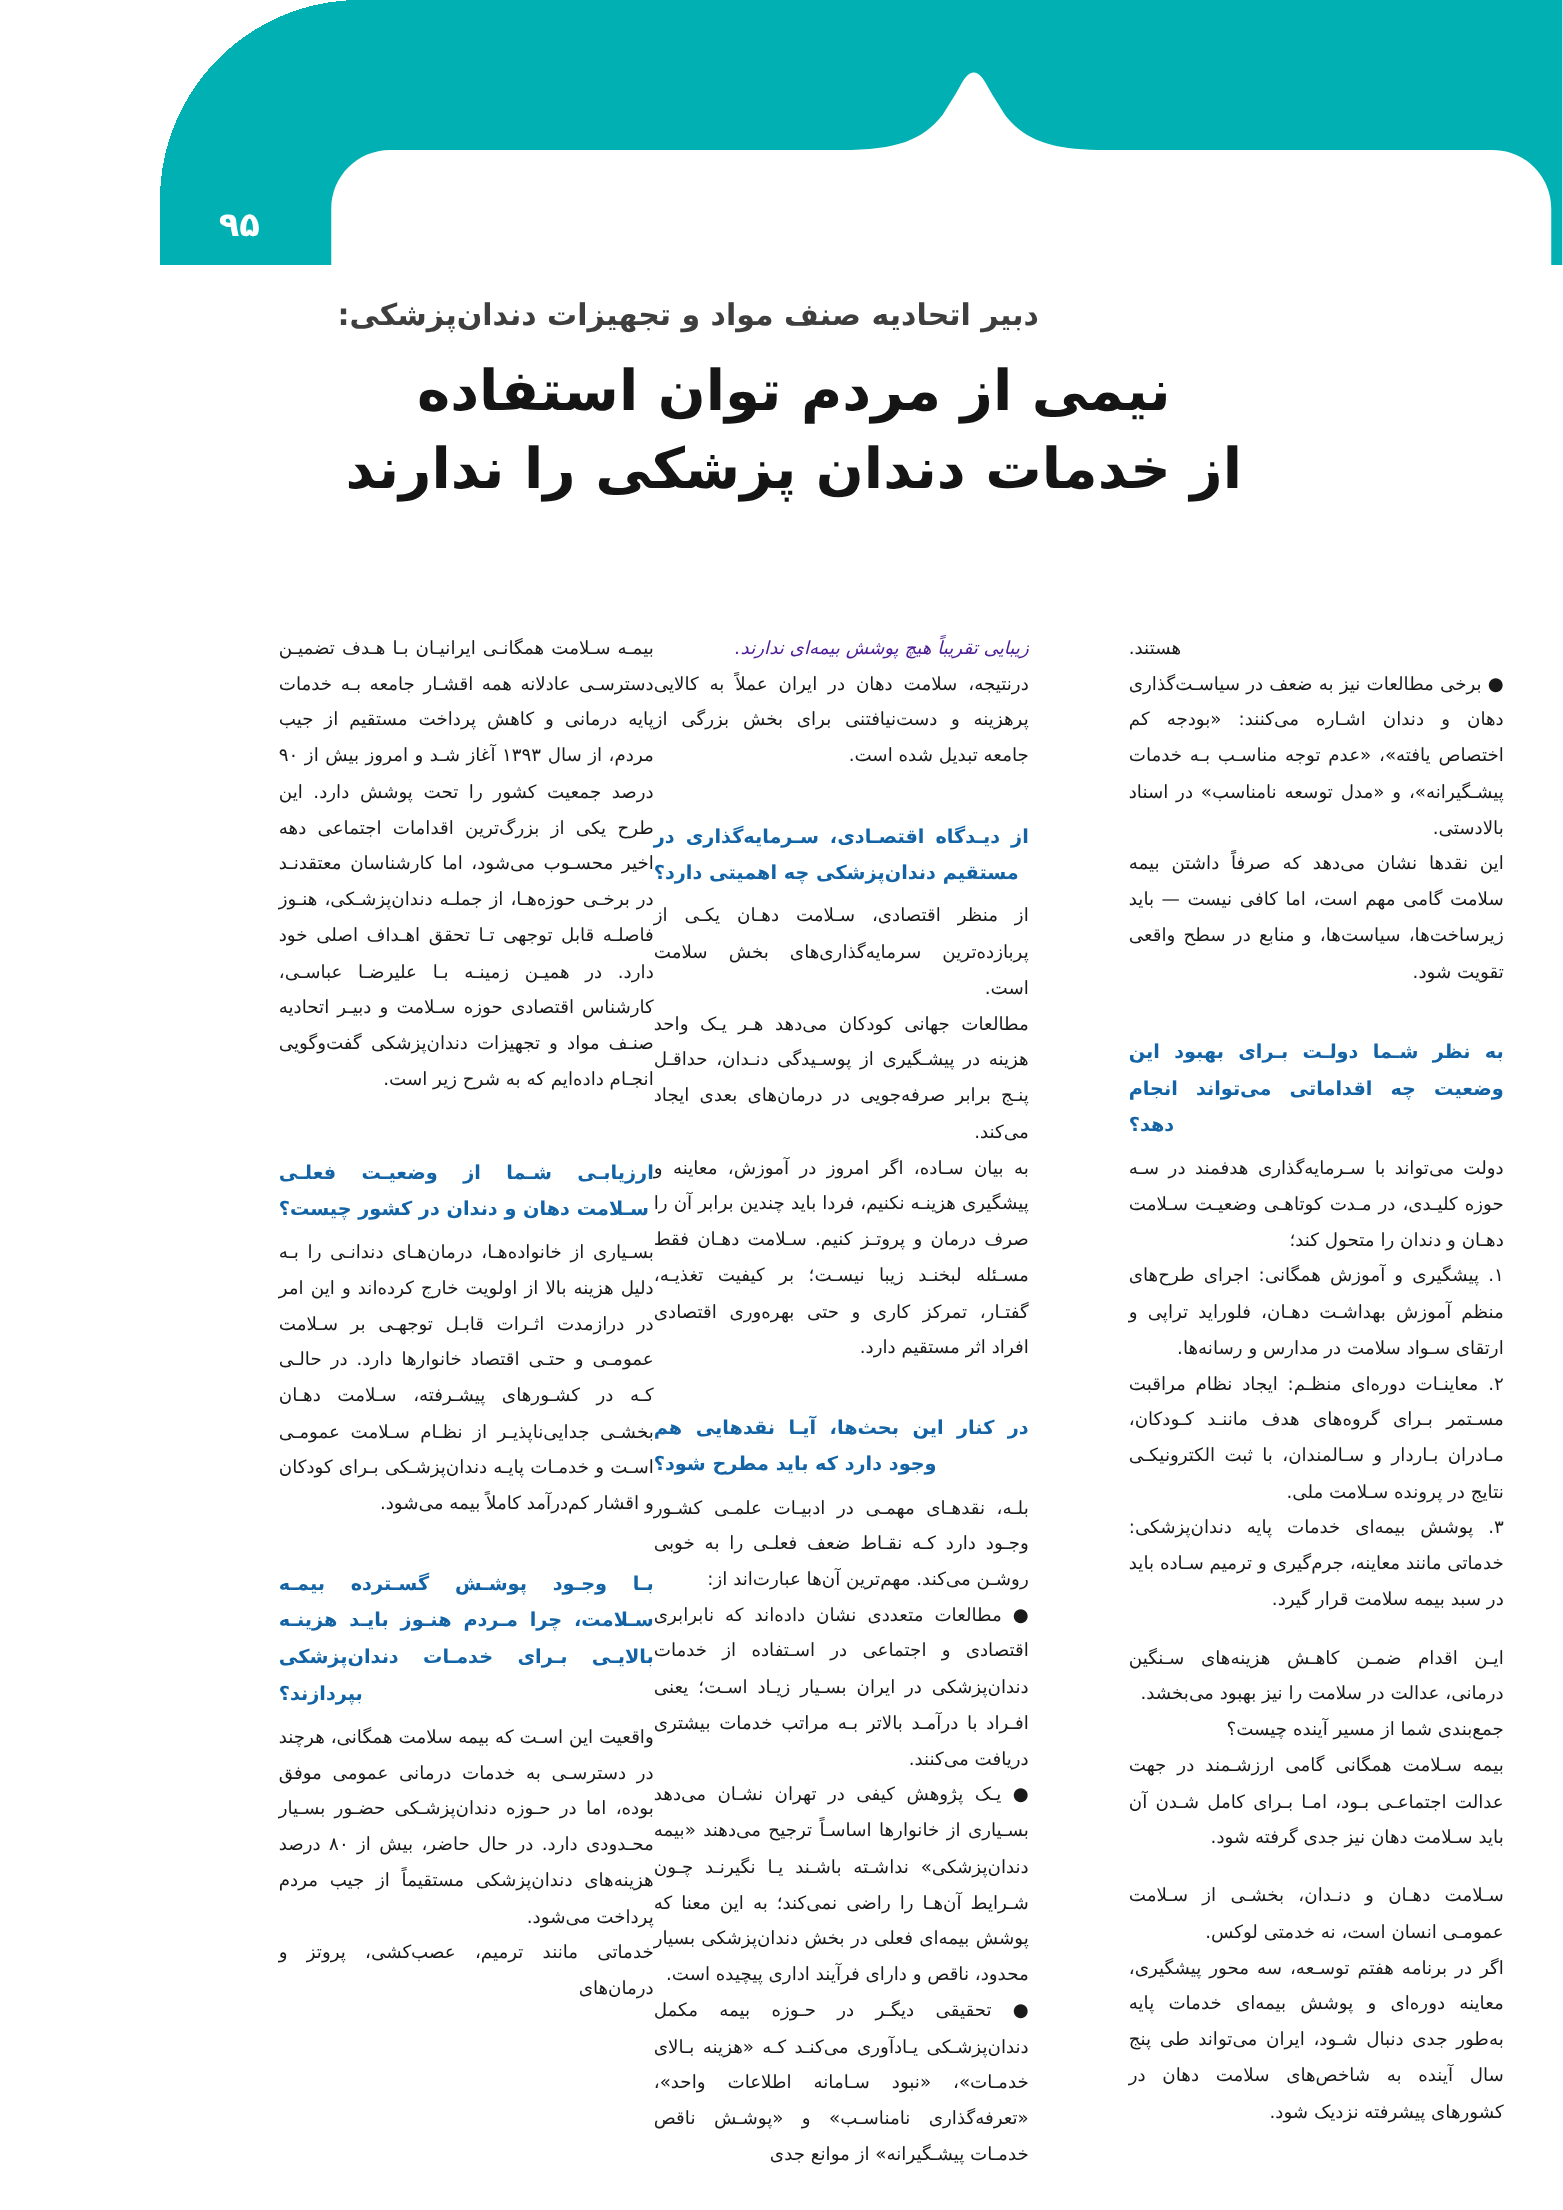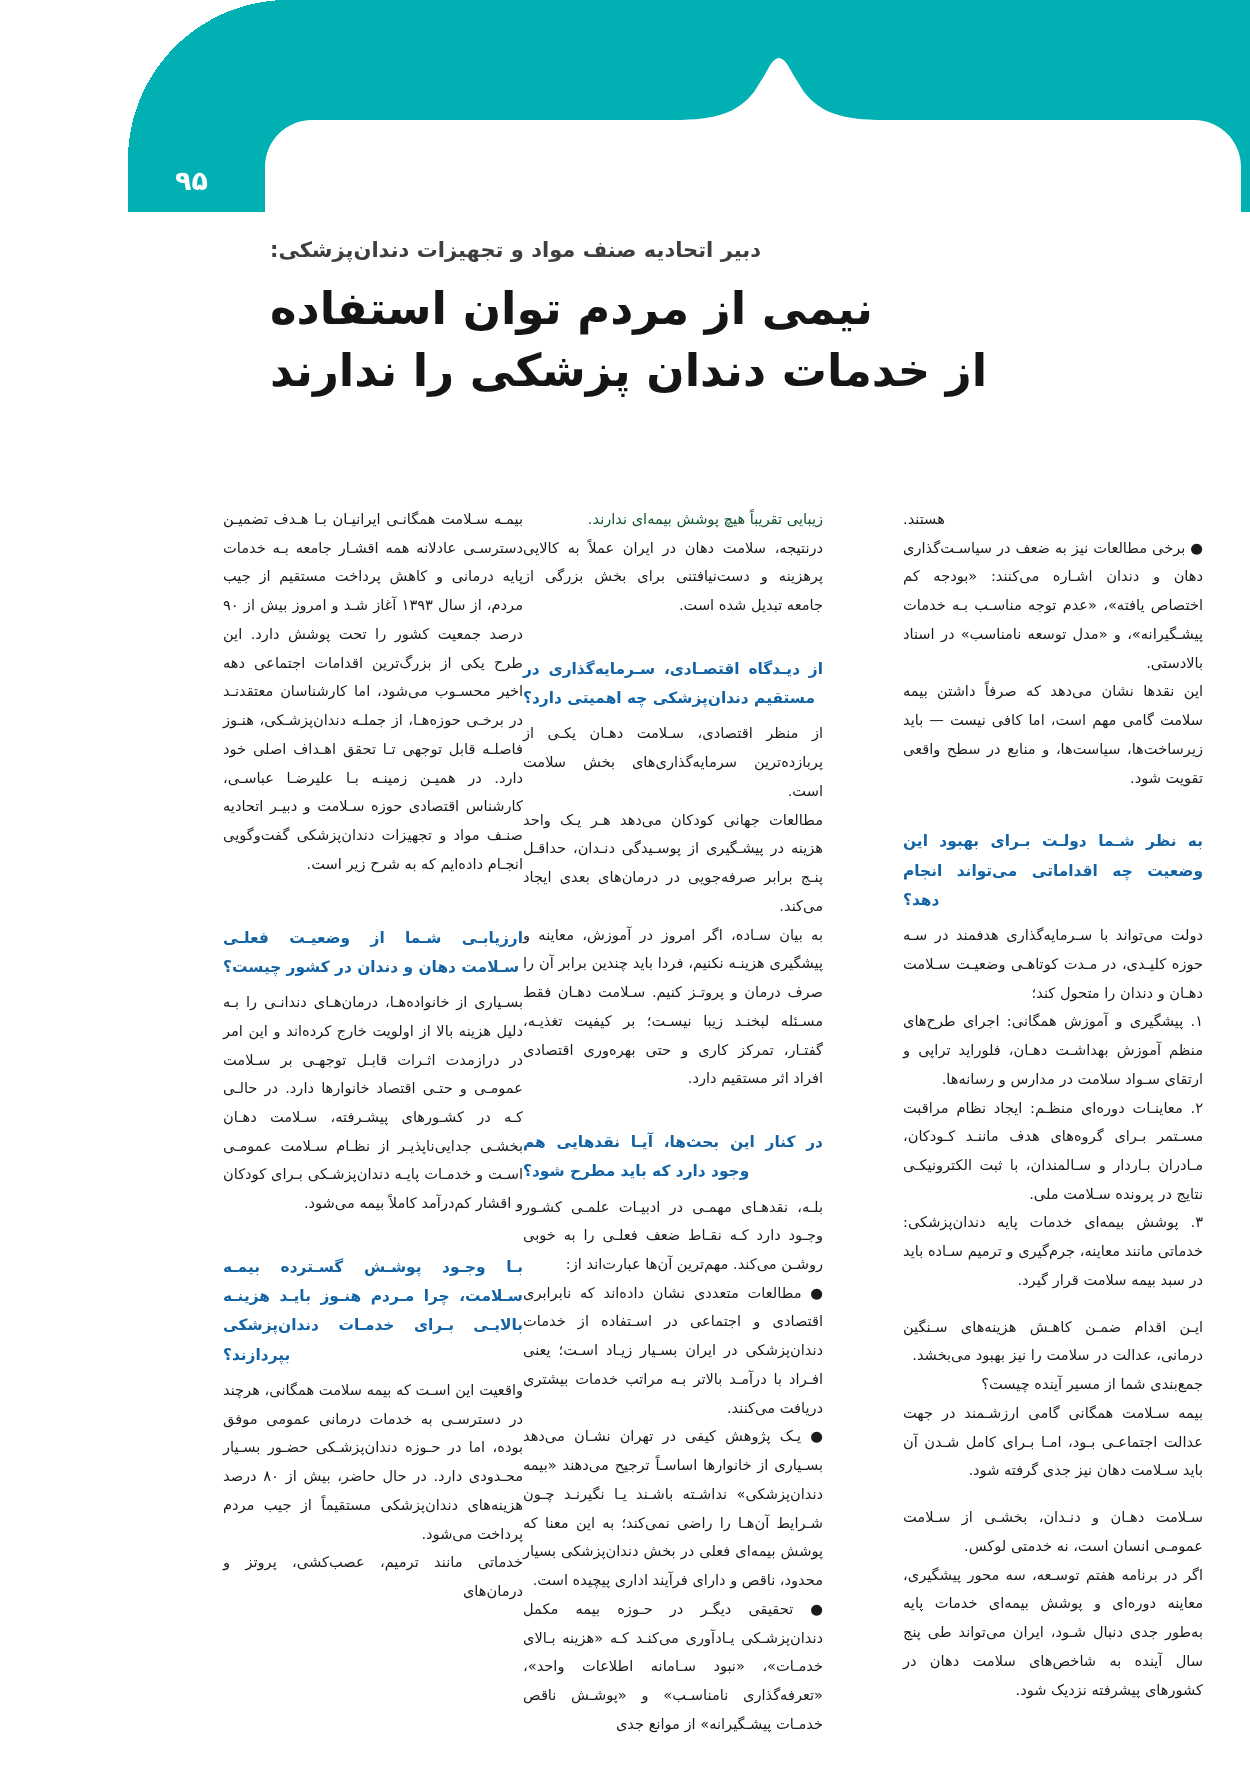--- a/index.html
+++ b/index.html
@@ -51,37 +51,37 @@
   .title-block {
     position: absolute;
     right: 250px;
     top: 236px;
     width: 730px;
     text-align: left;
     direction: rtl;
   }
   .kicker {
     color: #3f3f3f;
-    font-size: 21px;
+    font-size: 24px;
     font-weight: bold;
     line-height: 1.35;
     margin: 0 0 14px 0;
     text-align: left;
     letter-spacing: -0.2px;
   }
   .headline {
     color: #151515;
     font-size: 45px;
     font-weight: bold;
     line-height: 1.38;
     margin: 0;
     text-align: left;
     letter-spacing: -0.6px;
   }
-  .headline .hl-line { display: block; }
+  .headline .hl-line { display: block; text-align: center; }
 
   
   .columns {
     position: absolute;
     left: 95px;
     top: 505px;
     width: 1060px;
     height: 1200px;
     display: flex;
     flex-direction: row-reverse;
@@ -168,21 +168,21 @@
       <div class="spacer-md"></div>
       <div class="q-head" style="color: rgb(20, 100, 165);">ارزیابـی شـما از وضعیـت فعلـی سـلامت دهان و دندان در کشور چیست؟</div>
       <p style="color: rgb(26, 26, 26);">بسـیاری از خانواده‌هـا، درمان‌هـای دندانـی را بـه دلیل هزینه بالا از اولویت خارج کرده‌اند و این امر در درازمدت اثـرات قابـل توجهـی بر سـلامت عمومـی و حتـی اقتصاد خانوارها دارد. در حالـی کـه در کشـورهای پیشـرفته، سـلامت دهـان بخشـی جدایی‌ناپذیـر از نظـام سـلامت عمومـی اسـت و خدمـات پایـه دندان‌پزشـکی بـرای کودکان و اقشار کم‌درآمد کاملاً بیمه می‌شود.</p>
       <div class="spacer-sm"></div>
       <div class="q-head" style="color: rgb(20, 100, 165);">بـا وجـود پوشـش گسـترده بیمـه سـلامت، چرا مـردم هنـوز بایـد هزینـه بالایـی بـرای خدمـات دندان‌پزشکی بپردازند؟</div>
       <p style="color: rgb(26, 26, 26);">واقعیت این اسـت که بیمه سلامت همگانی، هرچند در دسترسـی به خدمات درمانی عمومی موفق بوده، اما در حـوزه دندان‌پزشـکی حضـور بسـیار محـدودی دارد. در حال حاضر، بیش از ۸۰ درصد هزینه‌های دندان‌پزشکی مستقیماً از جیب مردم پرداخت می‌شود.</p>
       <p style="color: rgb(26, 26, 26);">خدماتی مانند ترمیم، عصب‌کشی، پروتز و درمان‌های</p>
     </div>
 
     <div class="col col-mid">
-      <p style="color: #14532d;">زیبایی تقریباً هیچ پوشش بیمه‌ای ندارند.</p>
+      <p style="color: #4c1d95; font-style: italic;">زیبایی تقریباً هیچ پوشش بیمه‌ای ندارند.</p>
       <p style="color: rgb(26, 26, 26);">درنتیجه، سلامت دهان در ایران عملاً به کالایی پرهزینه و دست‌نیافتنی برای بخش بزرگی از جامعه تبدیل شده است.</p>
       <div class="spacer-sm"></div>
       <div class="q-head" style="color: rgb(20, 100, 165);">از دیـدگاه اقتصـادی، سـرمایه‌گذاری در مستقیم دندان‌پزشکی چه اهمیتی دارد؟</div>
       <p style="color: rgb(26, 26, 26);">از منظر اقتصادی، سـلامت دهـان یکـی از پربازده‌ترین سرمایه‌گذاری‌های بخش سلامت است.</p>
       <p style="color: rgb(26, 26, 26);">مطالعات جهانی کودکان می‌دهد هـر یـک واحد هزینه در پیشـگیری از پوسـیدگی دنـدان، حداقـل پنـج برابر صرفه‌جویی در درمان‌های بعدی ایجاد می‌کند.</p>
       <p style="color: rgb(26, 26, 26);">به بیان سـاده، اگر امروز در آموزش، معاینه و پیشگیری هزینـه نکنیم، فردا باید چندین برابر آن را صرف درمان و پروتـز کنیم. سـلامت دهـان فقط مسـئله لبخنـد زیبا نیسـت؛ بر کیفیت تغذیـه، گفتـار، تمرکز کاری و حتی بهره‌وری اقتصادی افراد اثر مستقیم دارد.</p>
       <div class="spacer-sm"></div>
       <div class="q-head" style="color: rgb(20, 100, 165);">در کنار این بحث‌ها، آیـا نقدهایی هم وجود دارد که باید مطرح شود؟</div>
       <p style="color: rgb(26, 26, 26);">بلـه، نقدهـای مهمـی در ادبیـات علمـی کشـور وجـود دارد کـه نقـاط ضعف فعلـی را به خوبی روشـن می‌کند. مهم‌ترین آن‌ها عبارت‌اند از:</p>
       <p class="bullet-p" style="color: rgb(26, 26, 26);">● مطالعات متعددی نشان داده‌اند که نابرابری اقتصادی و اجتماعی در اسـتفاده از خدمات دندان‌پزشکی در ایران بسـیار زیـاد اسـت؛ یعنی افـراد با درآمـد بالاتر بـه مراتب خدمات بیشتری دریافت می‌کنند.</p>

